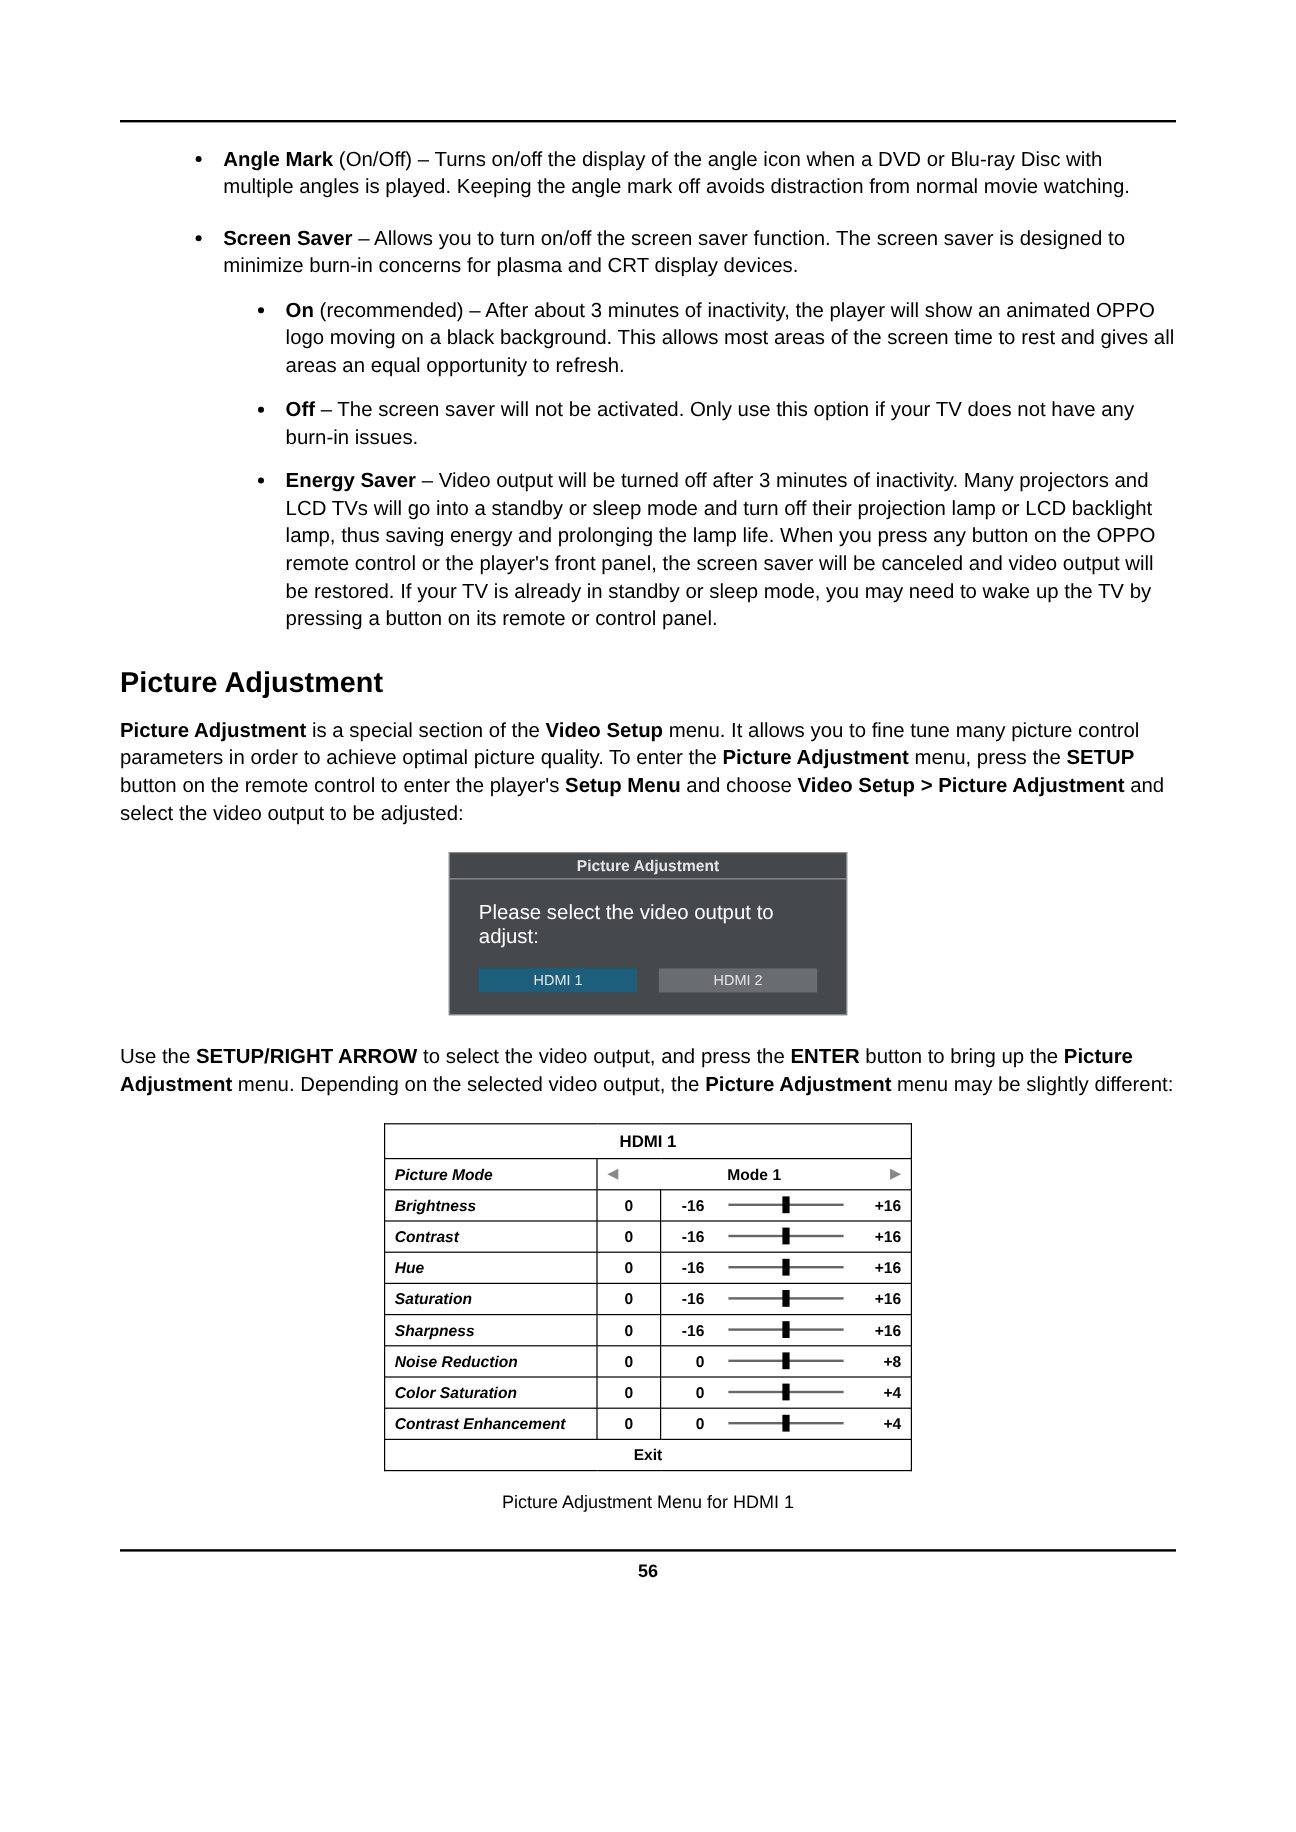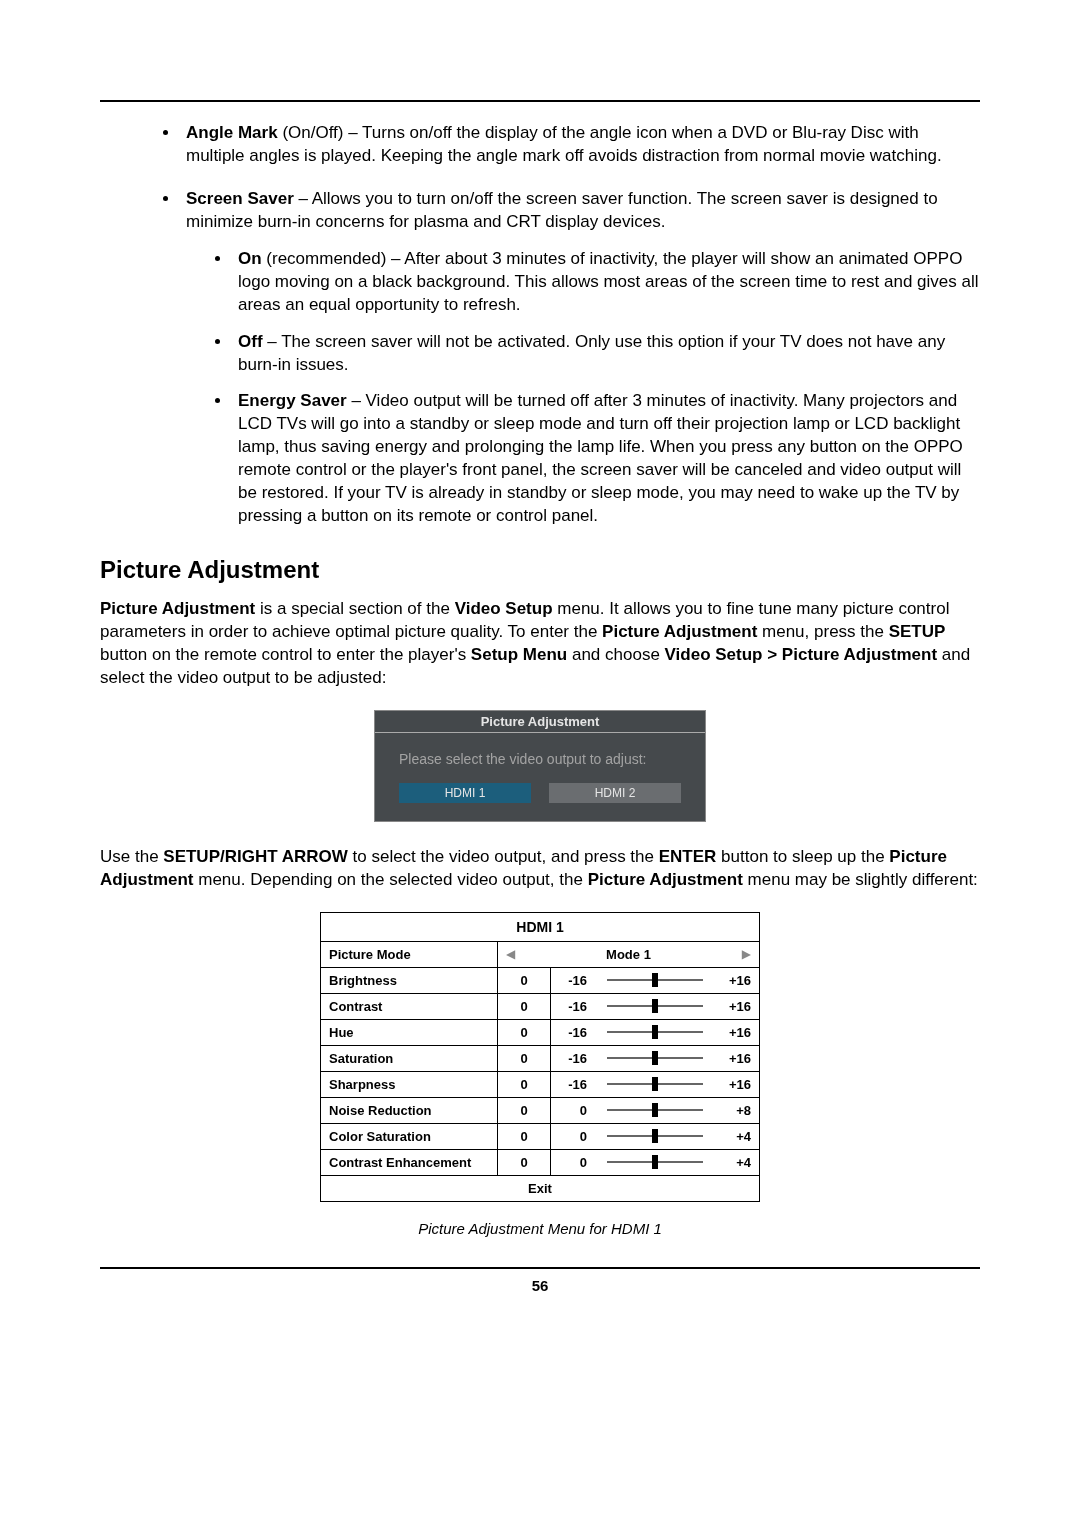--- a/index.html
+++ b/index.html
@@ -77,22 +77,22 @@
     font-weight: 600;
     border-bottom: 1px solid #aaa;
     padding: 3px 0;
     color: #e5e5e5;
   }
   .dialog1-body {
     background: #45494c;
     padding: 18px 24px 12px 24px;
   }
   .dialog1-prompt {
-    font-size: 14px;
-    color: #a3a3a3;
+    font-size: 17px;
+    color: #ffffff;
     margin-bottom: 16px;
   }
   .dialog1-buttons {
     display: flex;
     gap: 18px;
     margin-bottom: 6px;
   }
   .dbtn {
     flex: 1;
     text-align: center;
@@ -121,20 +121,21 @@
   }
   .adj-table .thead-title {
     text-align: center;
     font-weight: bold;
     font-size: 14px;
     padding: 6px 0;
   }
   .adj-label {
     width: 160px;
     font-weight: 600;
+    font-style: italic;
   }
   .adj-val {
     width: 36px;
     text-align: center;
     font-weight: 600;
   }
   .adj-slider-cell {
     padding: 5px 10px;
   }
   .slider-row {
@@ -178,21 +179,20 @@
     font-weight: 600;
   }
   .exit-row {
     text-align: center;
     font-weight: 600;
   }
   .caption {
     text-align: center;
     font-size: 15px;
     margin-bottom: 1px;
-    font-style: italic;
   }
   .page-number {
     text-align: center;
     font-weight: bold;
     font-size: 15px;
     margin-top: 6px;
   }
 </style>
 </head>
 <body>
@@ -234,21 +234,21 @@
     <div class="dialog1-body">
       <div class="dialog1-prompt">Please select the video output to adjust:</div>
       <div class="dialog1-buttons">
         <div class="dbtn selected">HDMI 1</div>
         <div class="dbtn unselected">HDMI 2</div>
       </div>
     </div>
   </div>
 
   <p class="body-para">
-    <span>Use the </span><span class="bold">SETUP/RIGHT ARROW</span><span> to select the video output, and press the </span><span class="bold">ENTER</span><span> button to sleep up the </span><span class="bold">Picture Adjustment</span><span> menu. Depending on the selected video output, the </span><span class="bold">Picture Adjustment</span><span> menu may be slightly different:</span>
+    <span>Use the </span><span class="bold">SETUP/RIGHT ARROW</span><span> to select the video output, and press the </span><span class="bold">ENTER</span><span> button to bring up the </span><span class="bold">Picture Adjustment</span><span> menu. Depending on the selected video output, the </span><span class="bold">Picture Adjustment</span><span> menu may be slightly different:</span>
   </p>
 
   <table class="adj-table">
     <tbody>
         <tr>
           <td colspan="3" class="thead-title">HDMI 1</td>
         </tr>
     <tr>
       <td class="adj-label">Picture Mode</td>
       <td colspan="2" class="adj-slider-cell">

